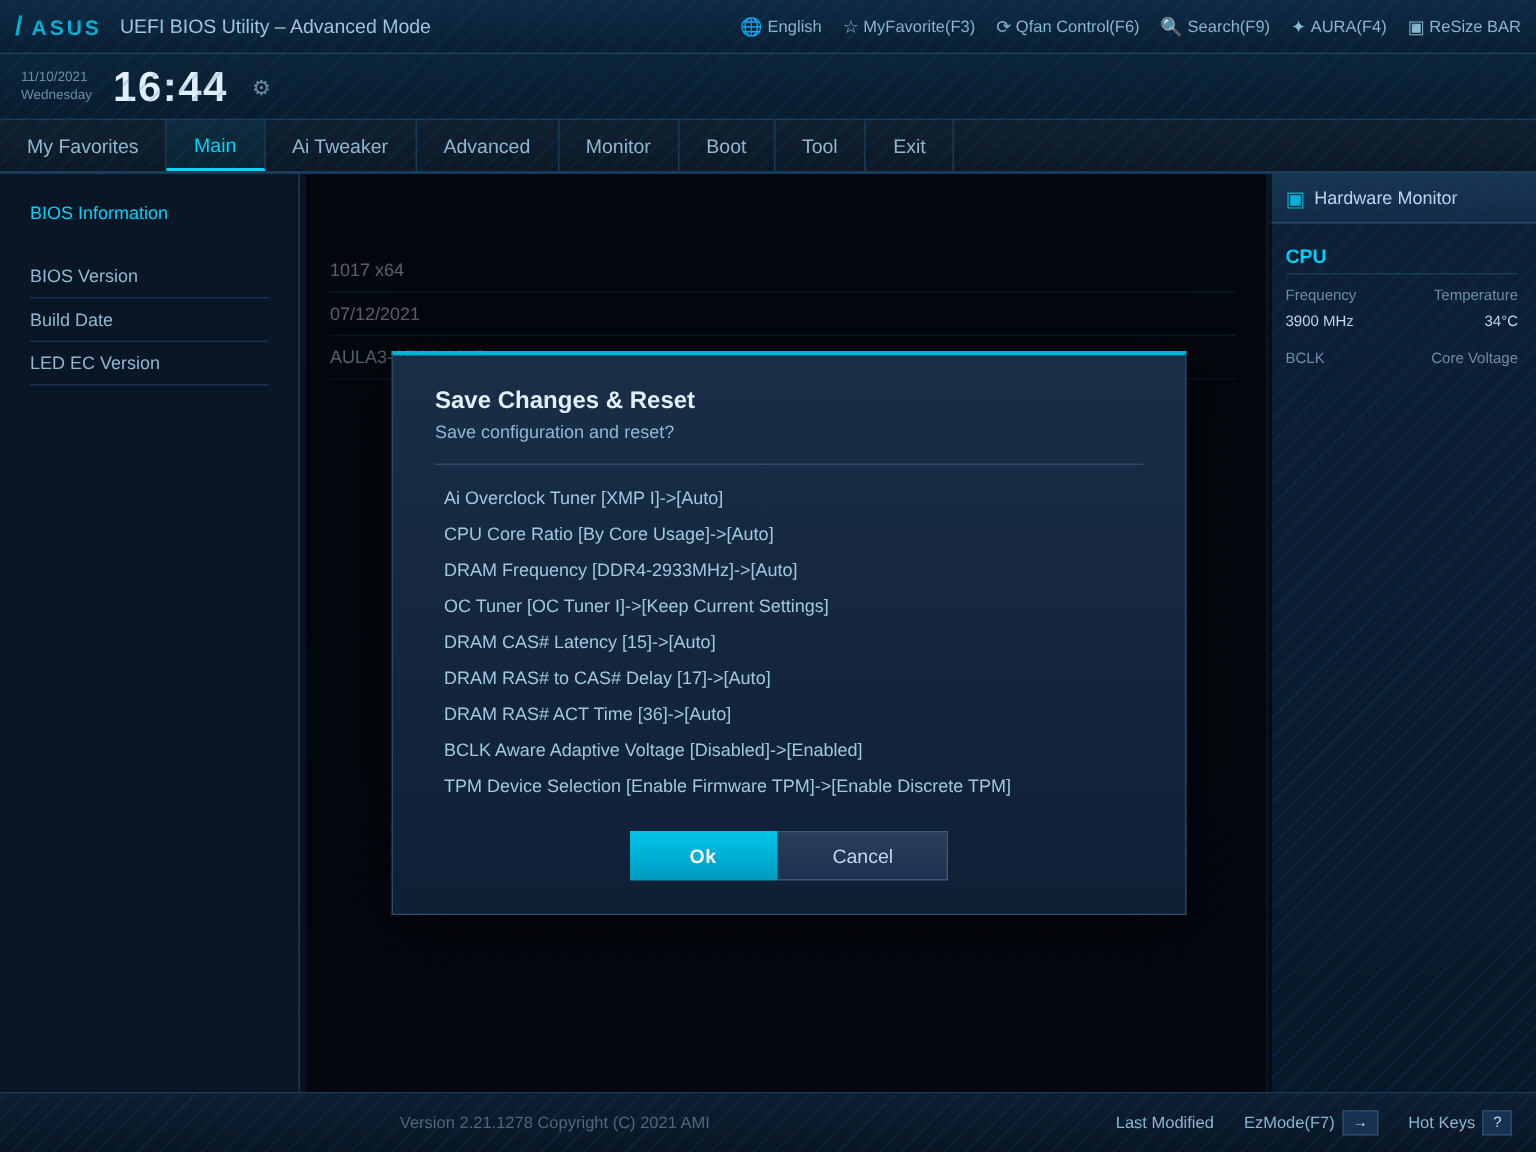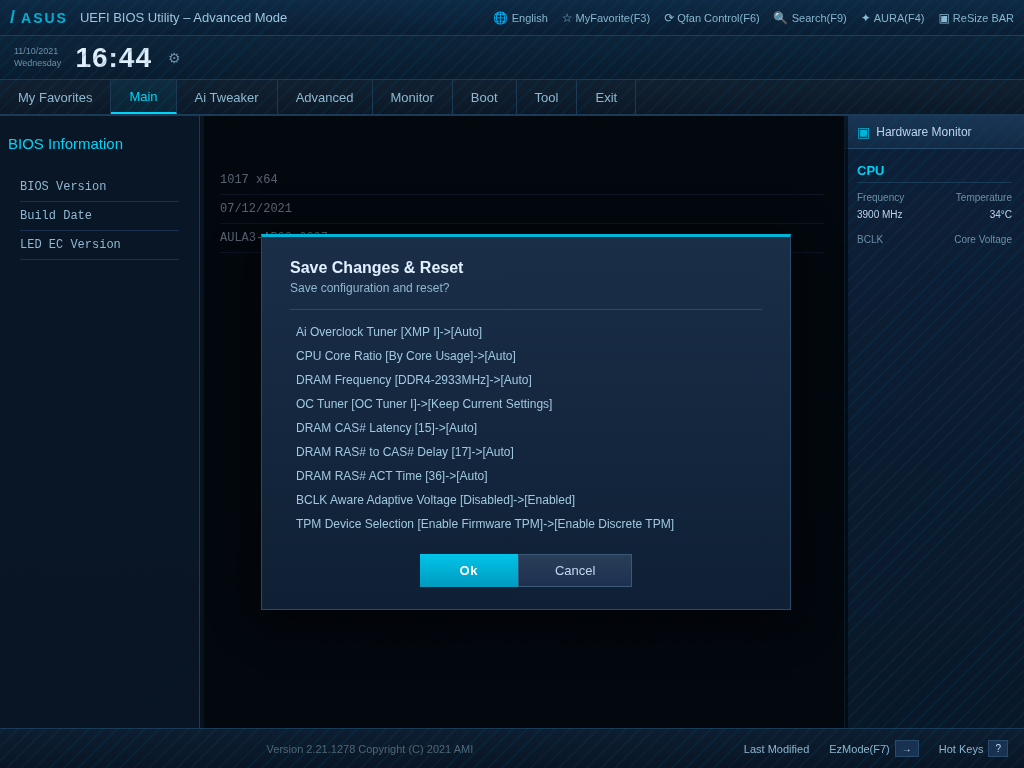--- a/index.html
+++ b/index.html
@@ -157,39 +157,38 @@
     .content-area {
       display: flex;
       flex: 1;
       overflow: hidden;
     }
 
     .sidebar-section {
       padding: 8px 0;
     }
     .sidebar-item {
-      padding: 5px 8px;
-      font-size: 15px;
+      padding: 5px 20px;
+      font-size: 12px;
       cursor: pointer;
       color: #90b8d0;
     }
     .sidebar-item.active {
       color: #00d4f8;
     }
 
     .bios-info-table {
       padding: 8px 20px;
     }
     .bios-row {
       display: flex;
       justify-content: space-between;
       padding: 7px 0;
       border-bottom: 1px solid #1a3050;
       font-size: 12px;
-      font-family: Liberation Mono, monospace;
     }
     .bios-row-label { color: #90b8d0; }
     .bios-row-value { color: #c0d8f0; }
 
     
     .hw-monitor {
       width: 180px;
       background: linear-gradient(180deg, #0e2038 0%, #091828 100%);
       border-left: 1px solid #1a3a55;
       padding: 0;

